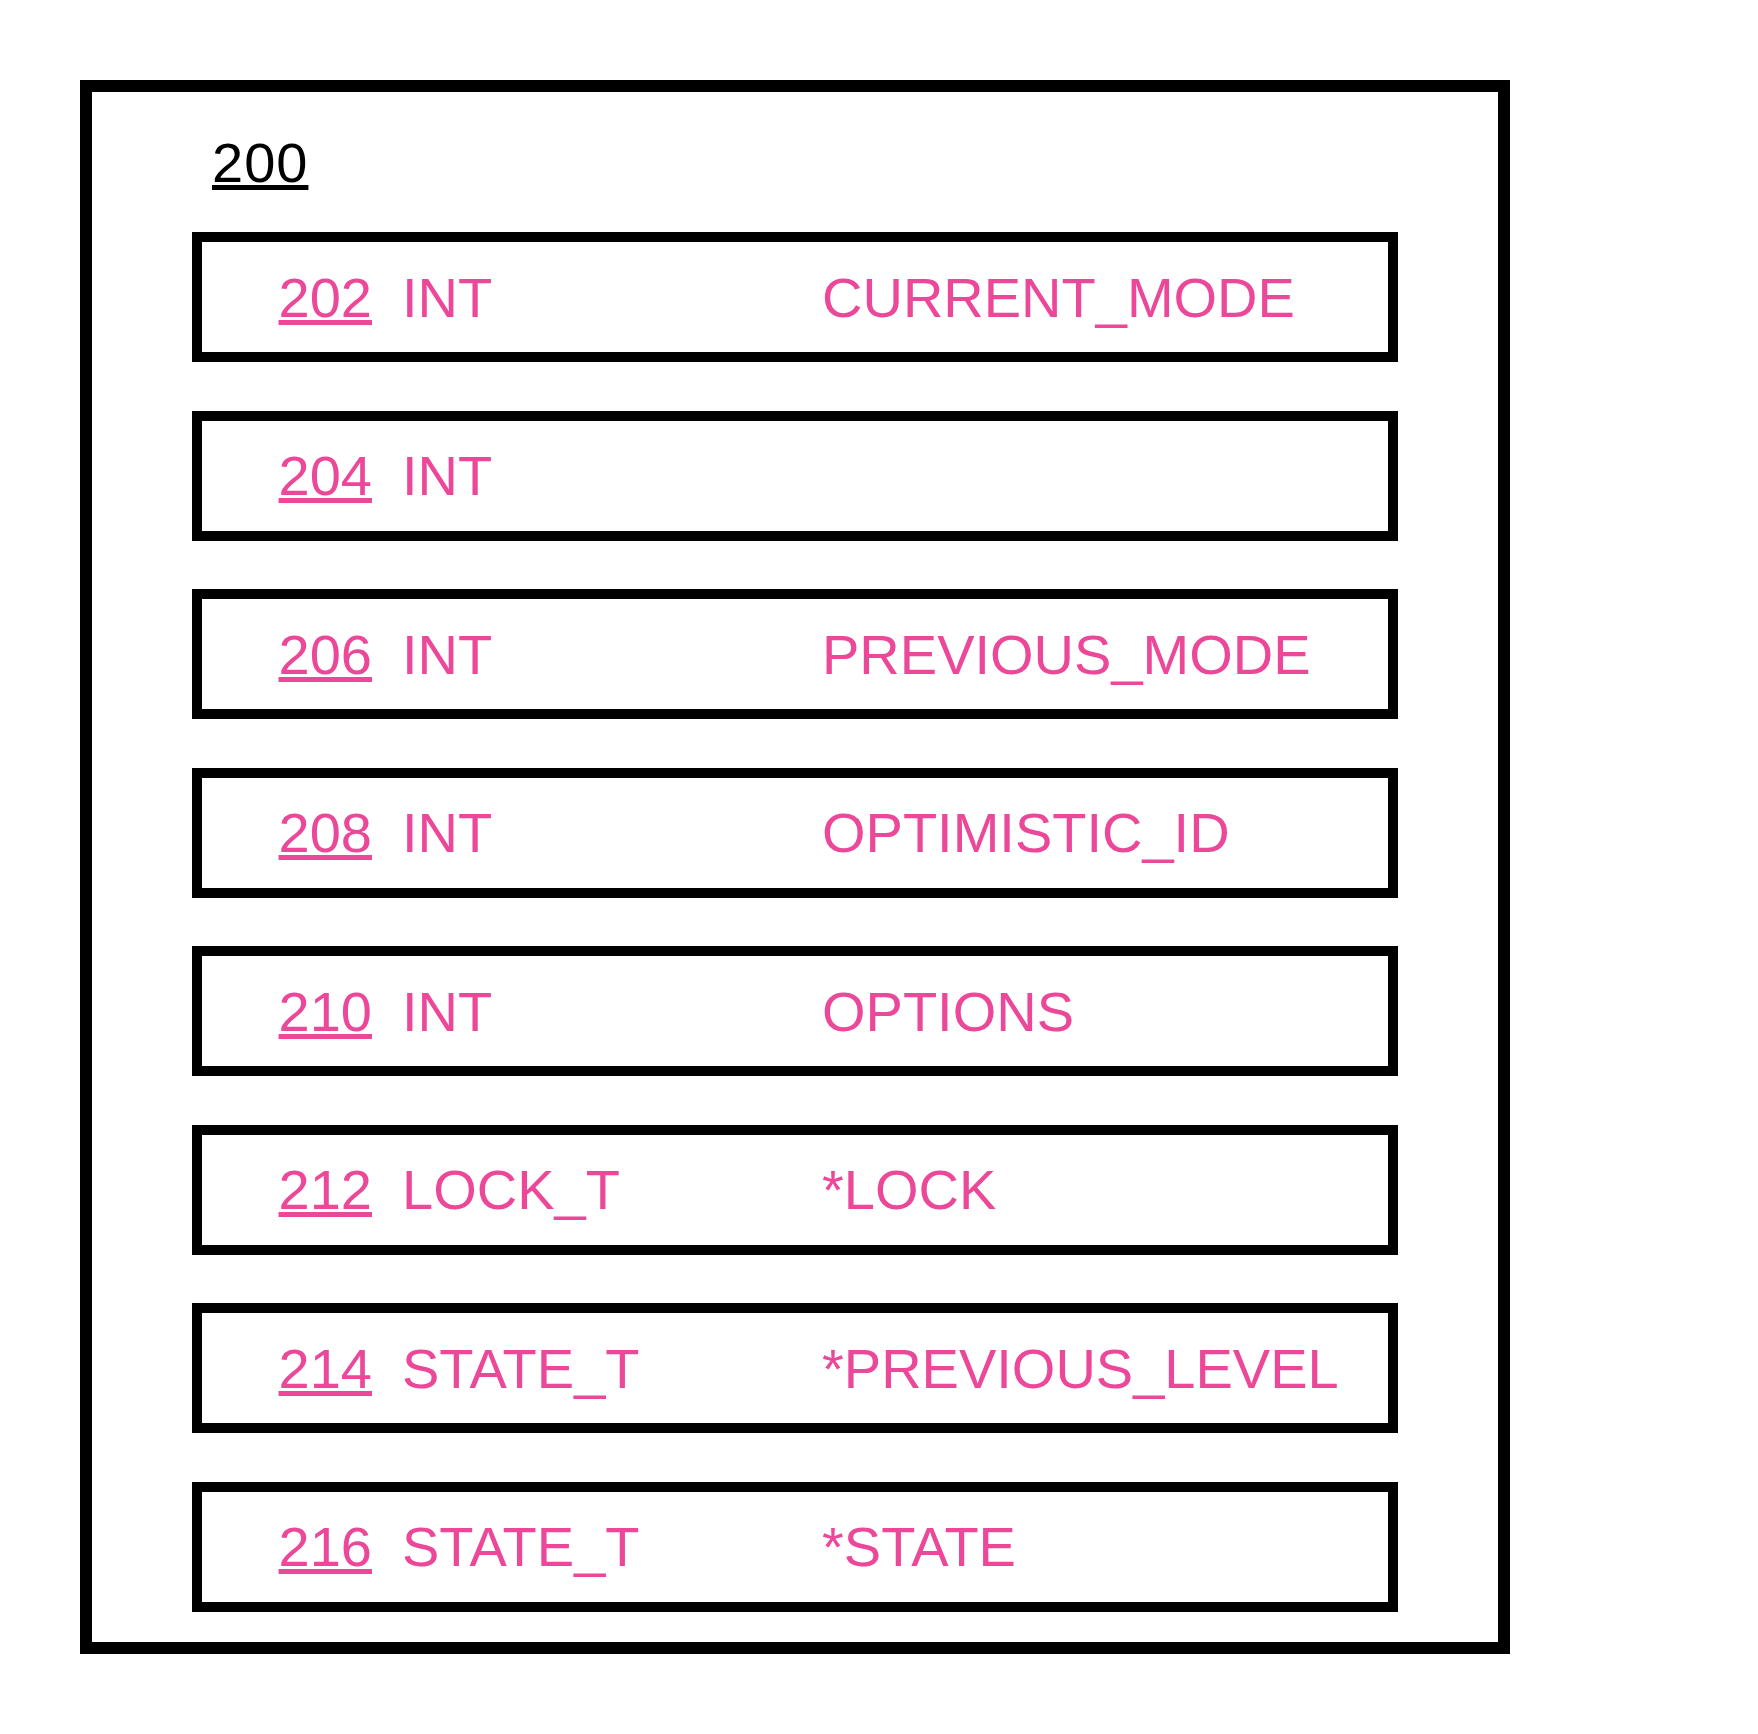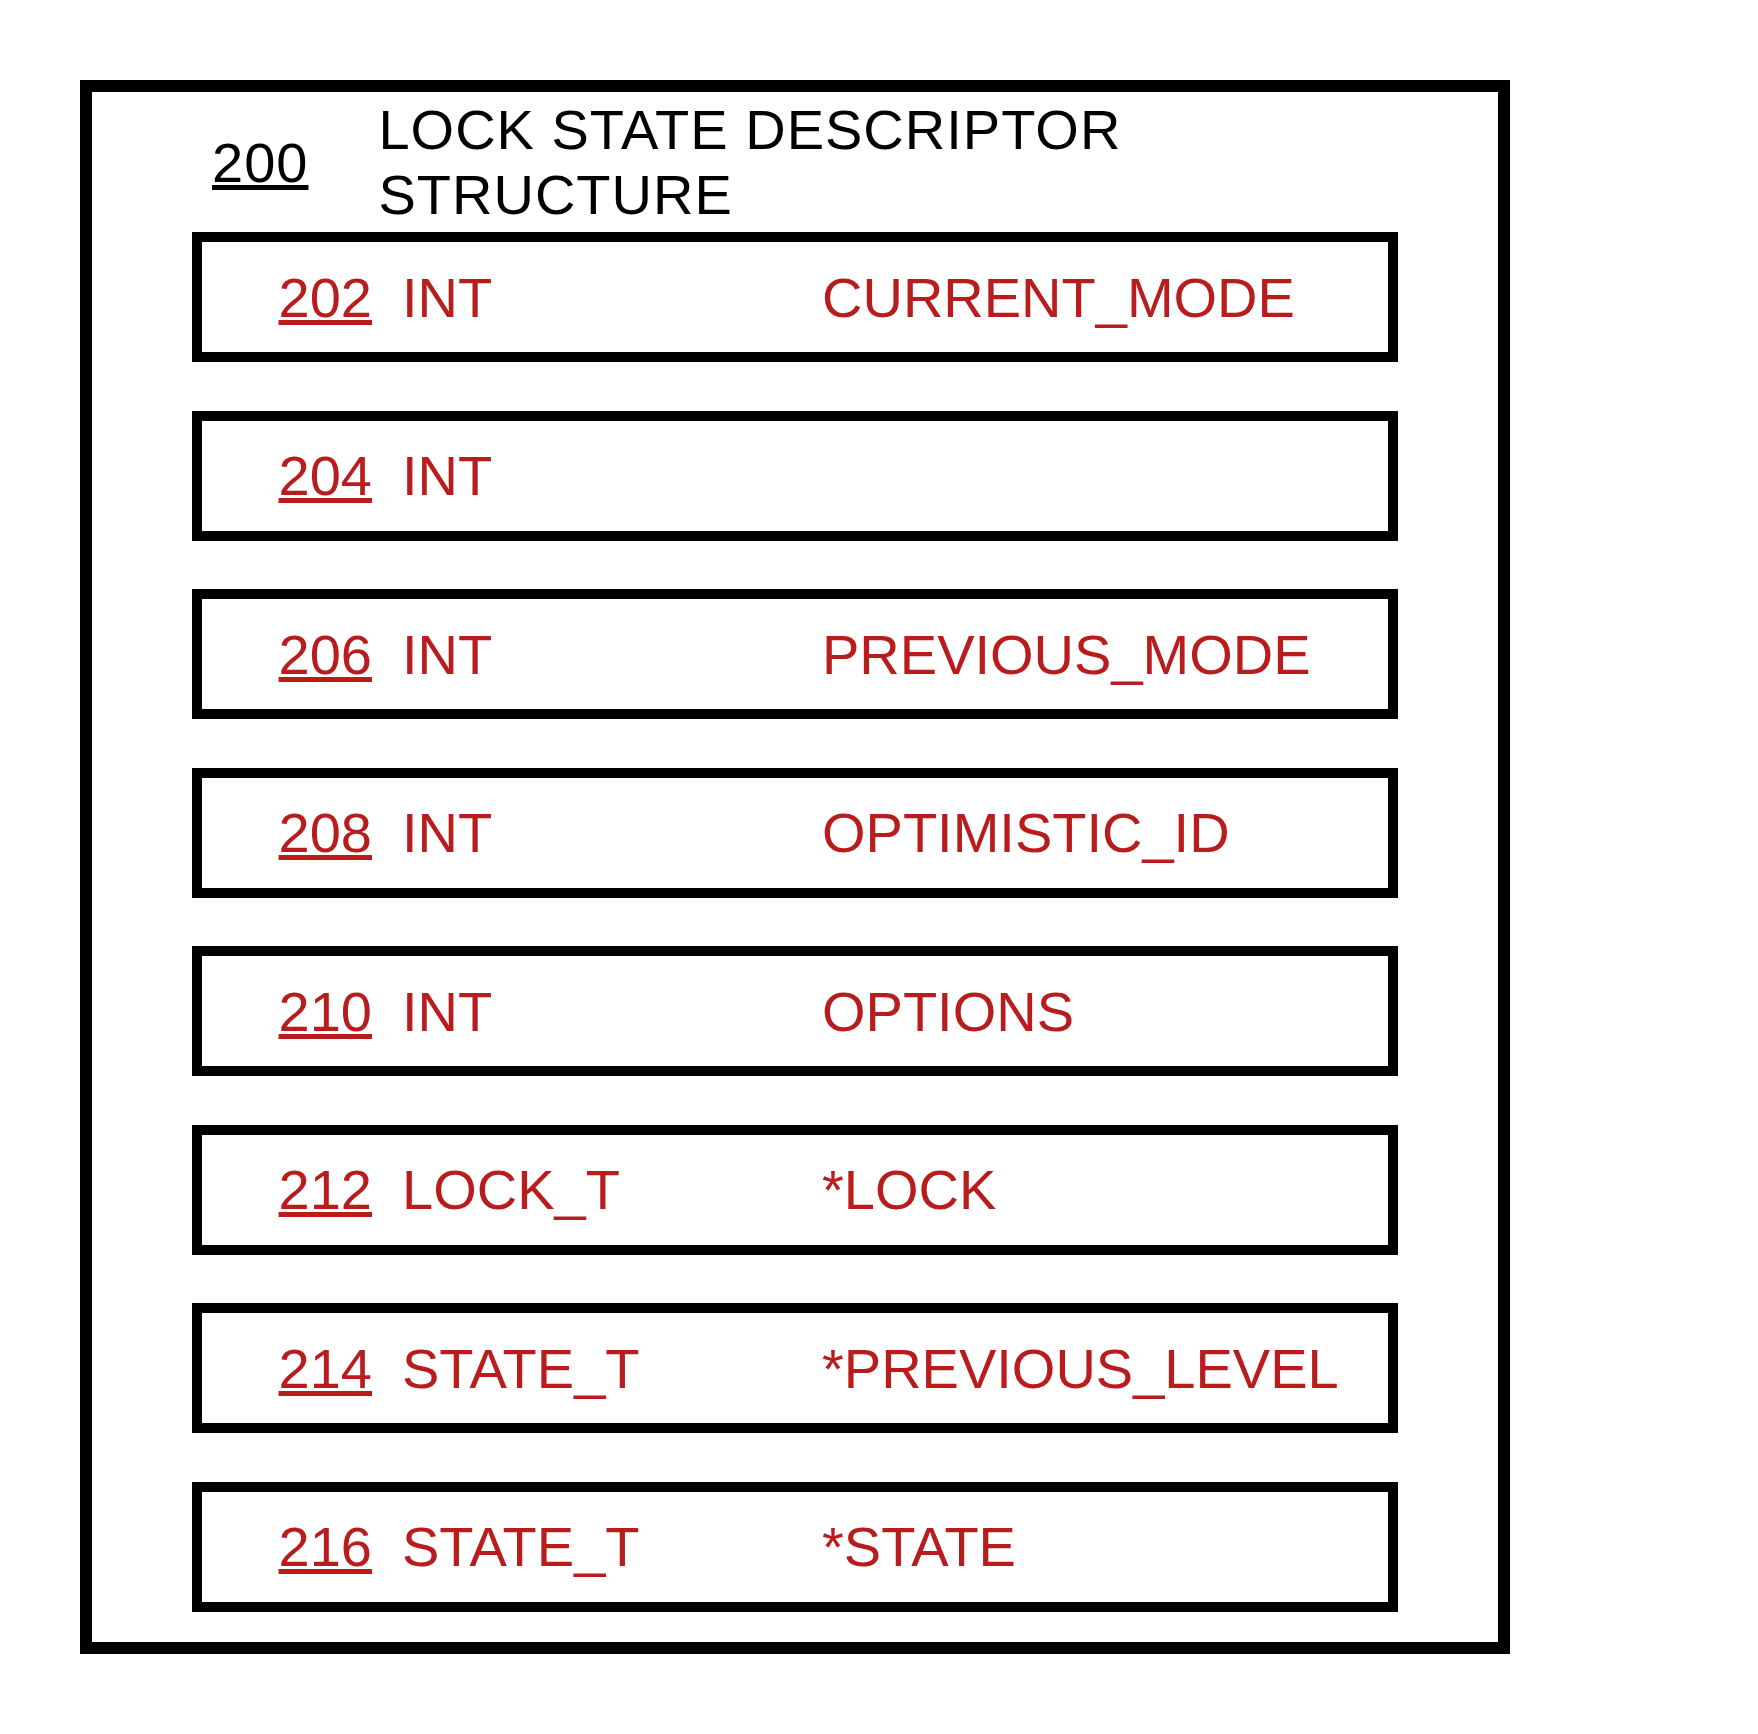--- a/index.html
+++ b/index.html
@@ -46,21 +46,21 @@
     justify-content: space-between;
   }
   .row {
     border: 10px solid #000;
     box-sizing: border-box;
     height: 130px;
     display: flex;
     align-items: center;
     font-family: Arial, Helvetica, sans-serif;
     font-size: 56px;
-    color: #b91c1c;
+    color: #ec4899;
   }
   .row .num {
     width: 200px;
     text-align: right;
     text-decoration: underline;
     padding-right: 30px;
     box-sizing: border-box;
   }
   .row .type {
     width: 420px;
@@ -70,21 +70,20 @@
     flex: 1;
     text-align: left;
   }
 </style>
 </head>
 <body>
 
 <div class="outer">
   <div class="header">
     <span class="num">200</span>
-    <span>LOCK STATE DESCRIPTOR STRUCTURE</span>
   </div>
   <div class="rows" id="rows">
       <div class="row">
         <span class="num">202</span>
         <span class="type">INT</span>
         <span class="name">CURRENT_MODE</span>
       </div>
       <div class="row">
         <span class="num">204</span>
         <span class="type">INT</span>

